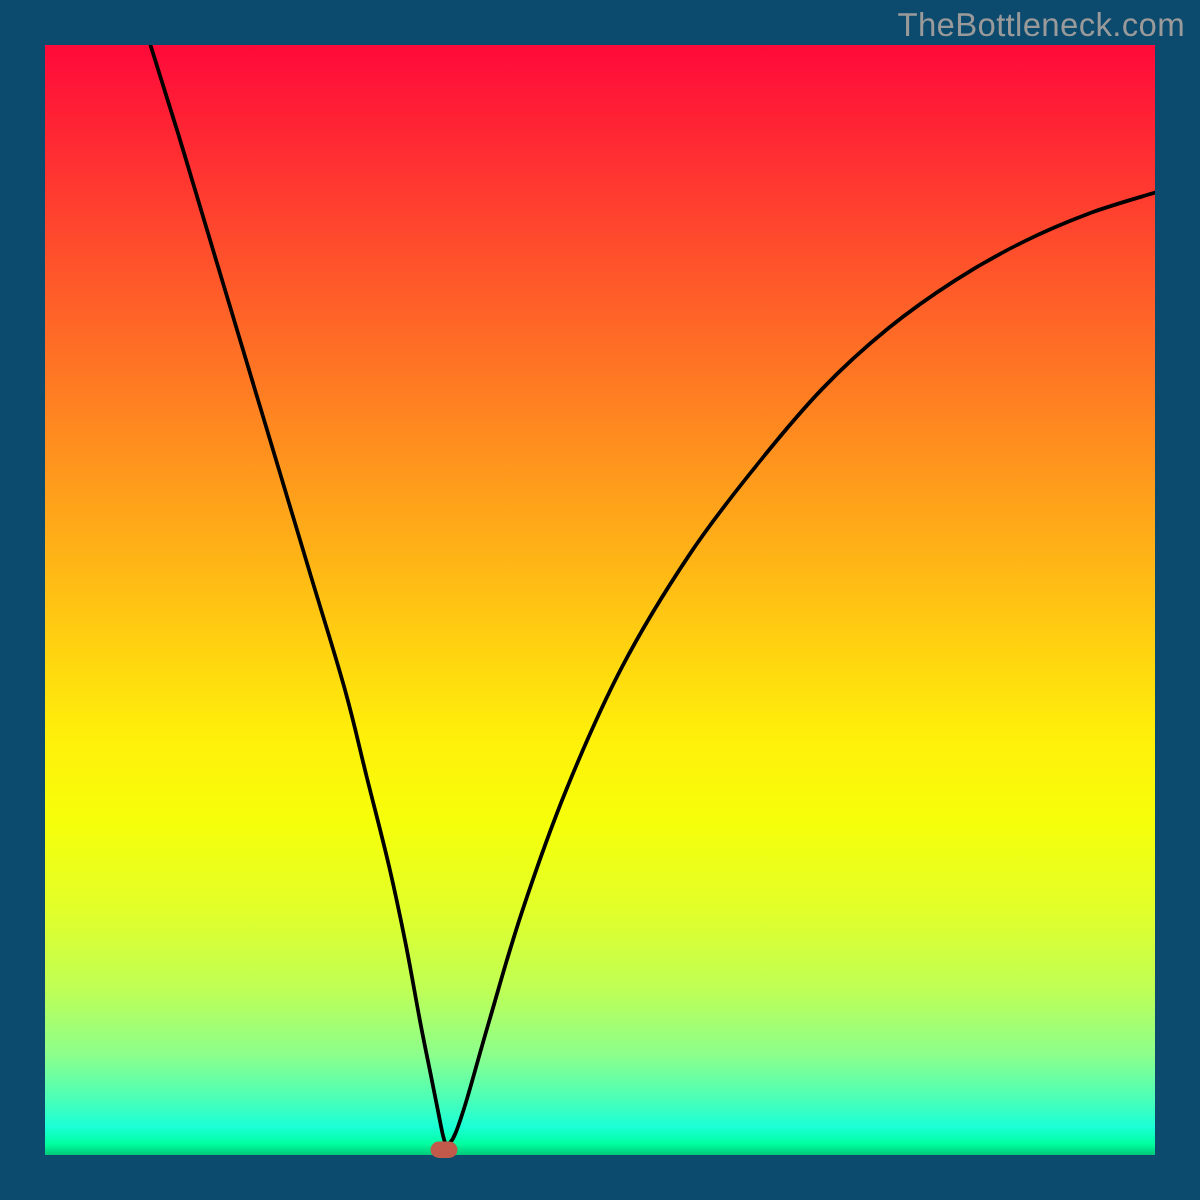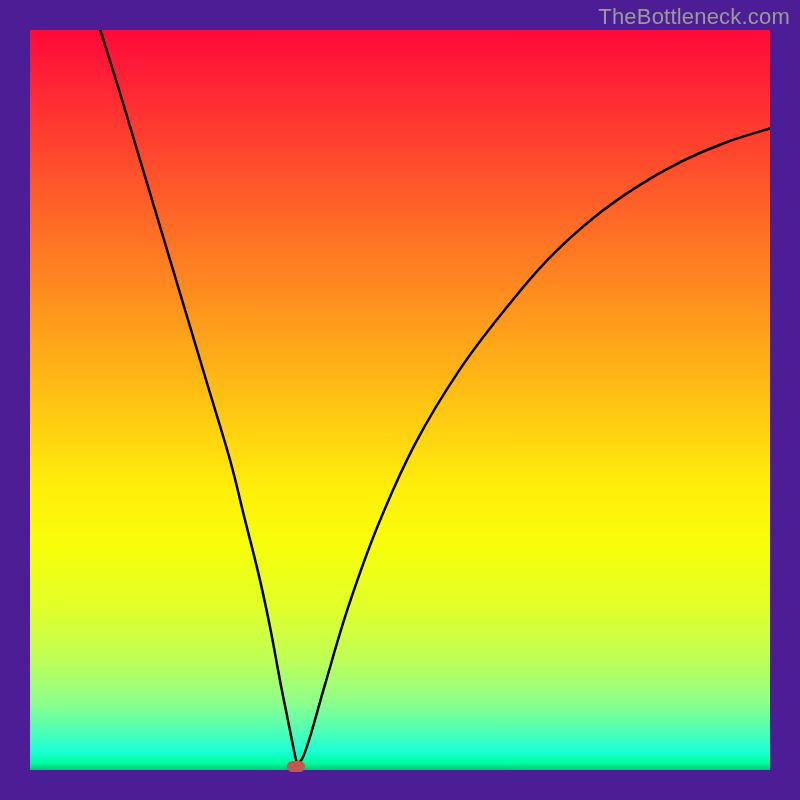--- a/index.html
+++ b/index.html
@@ -1,20 +1,20 @@
 <!DOCTYPE html>
 <html><head>
 <meta charset="utf-8">
 <style>
   * { margin: 0; padding: 0; box-sizing: border-box; }
   html, body { width: 800px; height: 800px; overflow: hidden; background: #000; }
   .frame {
     width: 800px;
     height: 800px;
-    background: #4c1d95;
+    background: #0c4a6e;
     position: relative;
   }
   .plot-area {
     position: absolute;
     left: 30px;
     top: 30px;
     width: 740px;
     height: 740px;
     background: linear-gradient(to bottom,
       #ff0a3a 0%,

